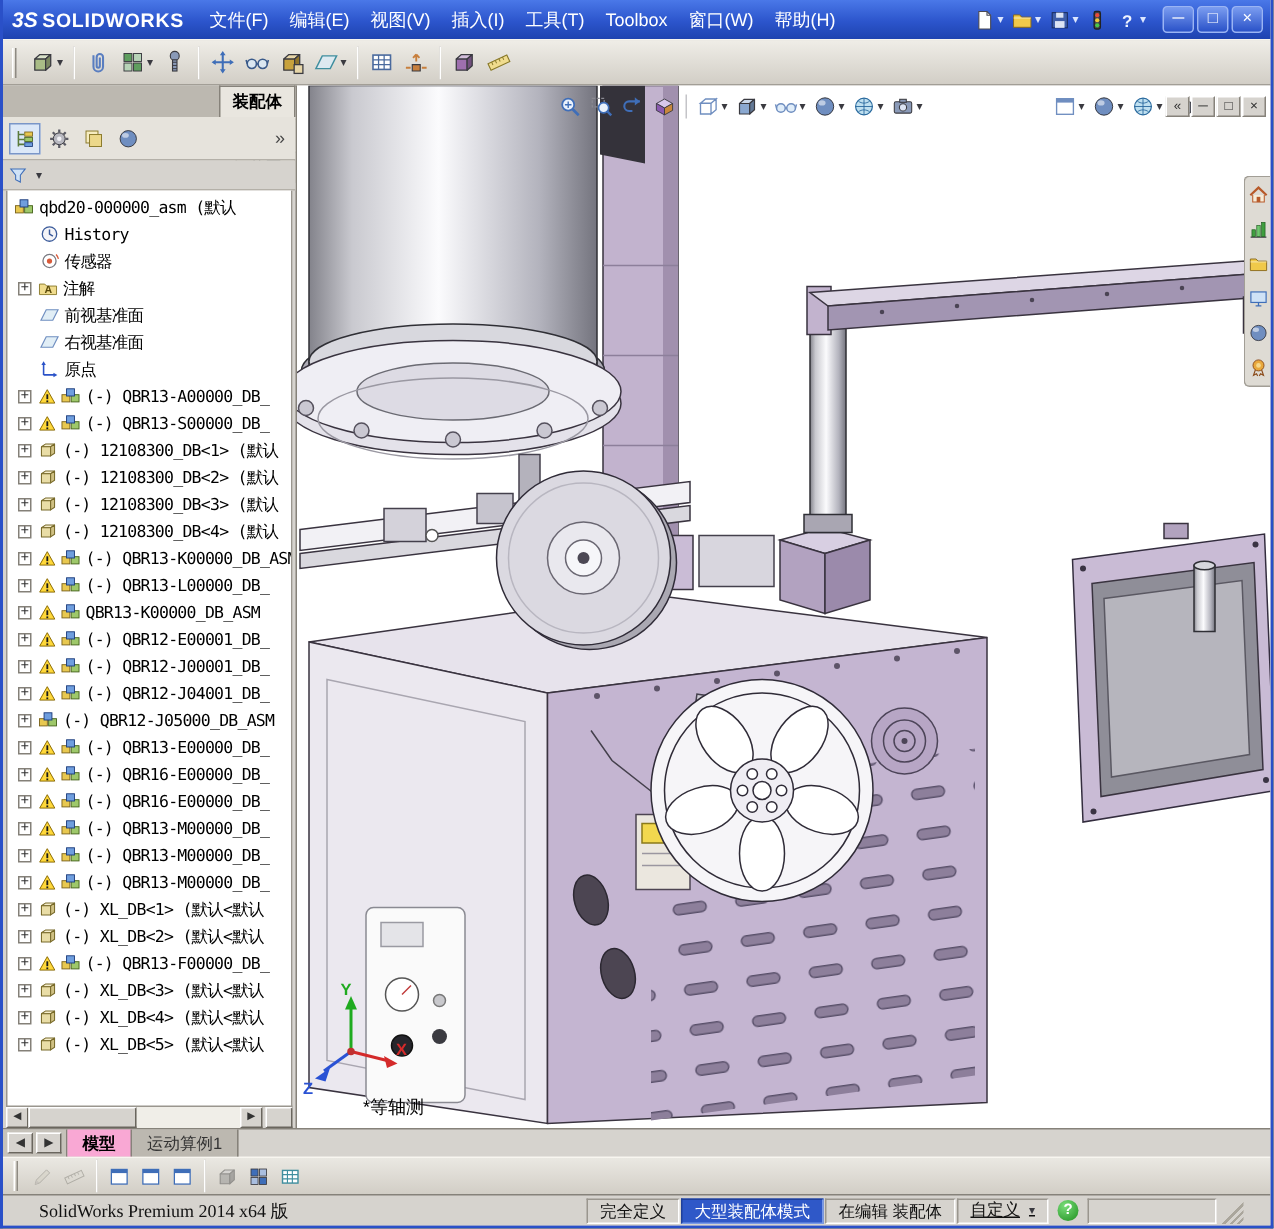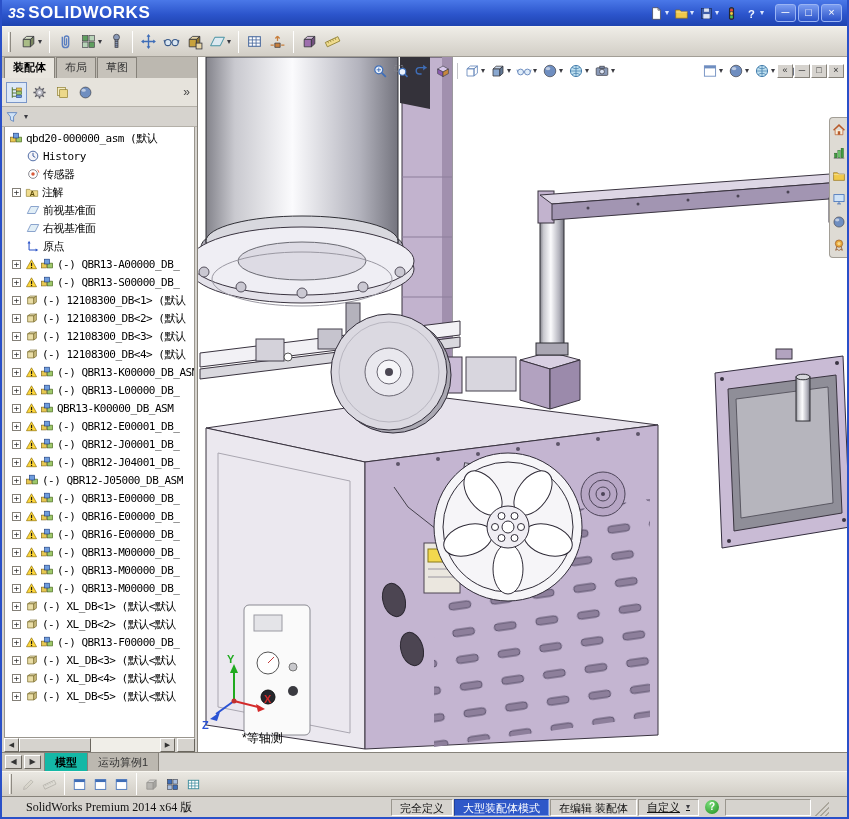--- a/index.html
+++ b/index.html
@@ -5,41 +5,41 @@
   *{box-sizing:border-box;margin:0;padding:0;user-select:none;}
   body{margin:0;background:#000;}
   .win{position:relative;width:849px;height:819px;background:#d6d3ce;
     border-left:2px solid #2a50c8;border-right:2px solid #2a50c8;border-bottom:2px solid #2a50c8;
     font-family:"Liberation Sans",sans-serif;overflow:hidden;}
   
   .titlebar{height:26px;background:linear-gradient(180deg,#4a78e8 0%,#2c55cc 55%,#1e43b0 100%);
     display:flex;align-items:center;color:#fff;padding:12px 4px;}
   .logo{display:flex;align-items:baseline;gap:3px;margin:0 10px 0 2px;white-space:nowrap;}
   .logo-mark{font-weight:bold;font-style:italic;font-size:14px;}
-  .logo-text{font-weight:bold;font-size:17px;letter-spacing:.5px;}
+  .logo-text{font-weight:bold;font-size:13px;letter-spacing:.5px;}
   .menus{display:flex;align-items:center;}
   .menu{font-size:12px;padding:4px 7px;white-space:nowrap;cursor:default;}
   .tb-quick{margin-left:auto;display:flex;align-items:center;gap:3px;}
   .qt{display:inline-flex;align-items:center;padding:1px;}
   .dar{font-style:normal;font-size:8px;color:#3a3a40;margin-left:1px;line-height:8px;}
   .dar.w{color:#dce6ff;}
   .wbtns{display:flex;gap:2px;margin-left:10px;margin-right:1px;}
   .wbtn{width:21px;height:18px;border:1px solid #9ab4f4;border-radius:3px;
     background:linear-gradient(#7a9cf0,#2a52c8);color:#fff;font-size:11px;line-height:15px;text-align:center;}
   
   .toolbar{height:31px;background:linear-gradient(#efede7,#d2cec6);border-top:1px solid #f6f4ee;
     border-bottom:1px solid #a29e96;display:flex;align-items:center;padding:0 4px;}
   .grip{width:3px;height:20px;border-left:1px solid #fff;border-right:1px solid #8e8a82;margin:0 6px 0 2px;}
   .tbi{display:inline-flex;align-items:center;padding:2px 3px;}
   .tsep{width:1px;height:22px;background:#a29e96;border-right:1px solid #fff;margin:0 4px;}
   .dis{opacity:.45;filter:grayscale(.9);}
   
   .content{display:flex;height:695px;position:relative;}
   .leftpanel{width:196px;min-width:196px;background:#d6d3ce;display:flex;flex-direction:column;border-right:1px solid #86827a;}
-  .ltabs{height:21px;display:flex;align-items:flex-end;padding-left:2px;background:#bcb8b0;gap:1px;}
+  .ltabs{height:21px;display:flex;align-items:flex-end;padding-left:14px;background:#bcb8b0;gap:1px;flex-direction:column;}
   .ltab{font-size:11px;padding:2px 8px 3px;background:#c6c2ba;border:1px solid #86827a;border-bottom:none;color:#333;white-space:nowrap;}
   .ltab.act{background:#e9e6df;font-weight:bold;color:#000;}
   .fm-head{height:29px;display:flex;align-items:center;background:#e6e3dc;border-bottom:1px solid #b4b0a8;padding:0 4px;}
   .fmi{display:inline-flex;padding:2px;border:1px solid transparent;margin-right:2px;}
   .fmi.act{border:1px solid #7a96c8;background:#dce8f8;}
   .chev{margin-left:auto;font-size:12px;color:#444;padding:0 3px;}
   .fm-filter{height:20px;display:flex;align-items:center;background:#d6d3ce;border-bottom:1px solid #b4b0a8;padding:0 3px;gap:1px;}
   .tree{flex:1;background:#fff;border:1px solid #9a968e;border-top:none;margin:0 2px;overflow:hidden;padding-top:2px;}
   .trow{height:18px;display:flex;align-items:center;white-space:nowrap;font-size:11px;color:#000;}
   .tsp4{width:4px;min-width:4px;}
@@ -68,21 +68,21 @@
   .taskpane{position:absolute;top:60px;right:0;width:18px;padding:5px 0;background:#dedbd4;
     border:1px solid #a29e96;border-right:none;border-radius:4px 0 0 4px;
     display:flex;flex-direction:column;align-items:center;gap:9px;}
   .tpi{display:inline-flex;}
   
   .dtabs{height:19px;background:#d6d3ce;border-top:1px solid #86827a;display:flex;align-items:stretch;}
   .tnav{display:flex;align-items:center;padding:0 3px;gap:2px;background:#c6c2ba;border-right:1px solid #86827a;}
   .tnb{width:17px;height:14px;font-size:8px;line-height:12px;text-align:center;background:#d6d3ce;
     border:1px solid;border-color:#fff #6a665e #6a665e #fff;color:#333;}
   .dtab{font-size:11px;padding:2px 10px;border-right:1px solid #86827a;background:#bcb8b0;color:#333;display:flex;align-items:center;white-space:nowrap;}
-  .dtab.act{background:#14b8a6;font-weight:bold;color:#000;}
+  .dtab.act{background:#f9a8d4;font-weight:bold;color:#000;}
   .btoolbar{height:25px;background:linear-gradient(#eae8e2,#d2cec6);border-top:1px solid #f8f6f0;display:flex;align-items:center;padding:0 5px;}
   .statusbar{height:21px;background:#d6d3ce;border-top:1px solid #86827a;display:flex;align-items:center;
     font-size:11px;color:#111;padding:0 18px;white-space:nowrap;}
   .sb-product{padding:0 6px;font-family:"Liberation Serif",serif;font-size:12px;}
   .sb-cells{margin-left:auto;display:flex;align-items:center;gap:1px;}
   .sbcell{height:17px;line-height:16px;padding:0 8px;border:1px solid;border-color:#9a968e #fff #fff #9a968e;}
   .sbcell.blue{background:#2f58c8;color:#fff;border-color:#20409a #7a9ae8 #7a9ae8 #20409a;}
   .sbcombo{display:flex;align-items:center;gap:5px;text-decoration:underline;}
   .helpball{width:14px;height:14px;border-radius:50%;background:radial-gradient(circle at 5px 4px,#7ade7a,#1e8e1e);
     color:#fff;font-size:10px;line-height:14px;text-align:center;font-weight:bold;margin:0 5px;}
@@ -93,20 +93,30 @@
 </head>
 <body>
 
 <div class="win">
 
   <div class="titlebar">
     <div class="logo">
       <span class="logo-mark">3S</span>
       <span class="logo-text">SOLIDWORKS</span>
     </div>
+    <div class="menus" id="menus">
+        <span class="menu">文件(F)</span>
+        <span class="menu">编辑(E)</span>
+        <span class="menu">视图(V)</span>
+        <span class="menu">插入(I)</span>
+        <span class="menu">工具(T)</span>
+        <span class="menu">Toolbox</span>
+        <span class="menu">窗口(W)</span>
+        <span class="menu">帮助(H)</span>
+      </div>
     <div class="tb-quick" id="tb-quick">
         <span class="qt">
           <svg viewBox="0 0 16 16" width="15" height="15">
             <path d="M3.8 1.8h5.8l2.6 2.6v9.8H3.8z" fill="#fff" stroke="#4a4a55" stroke-width=".8"></path>
             <path d="M9.6 1.8v2.6h2.6" fill="none" stroke="#4a4a55" stroke-width=".8"></path>
           </svg>
           <i class="dar w">▾</i>
         </span>
         <span class="qt">
           <svg viewBox="0 0 16 16" width="15" height="15">

